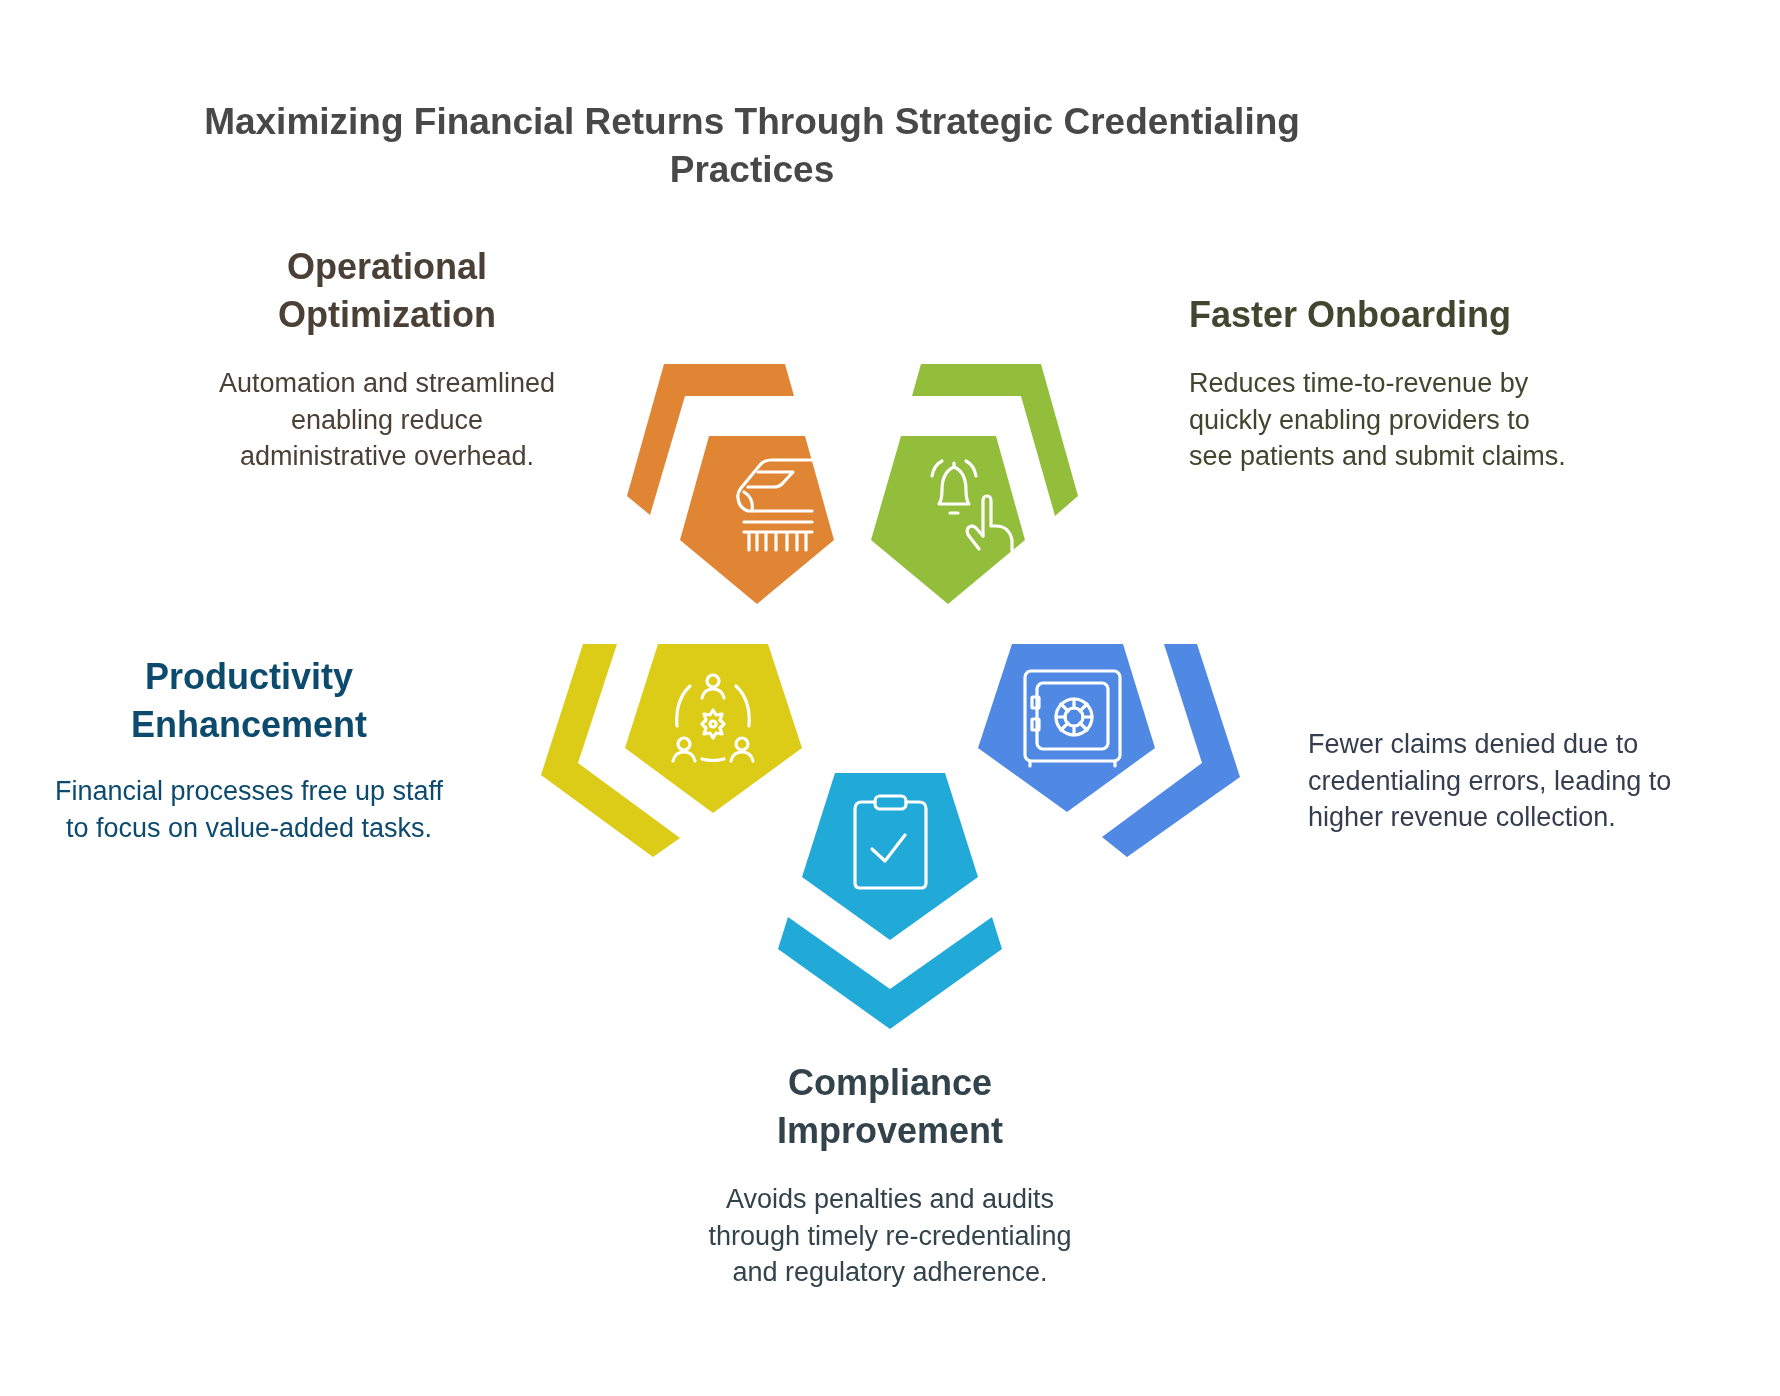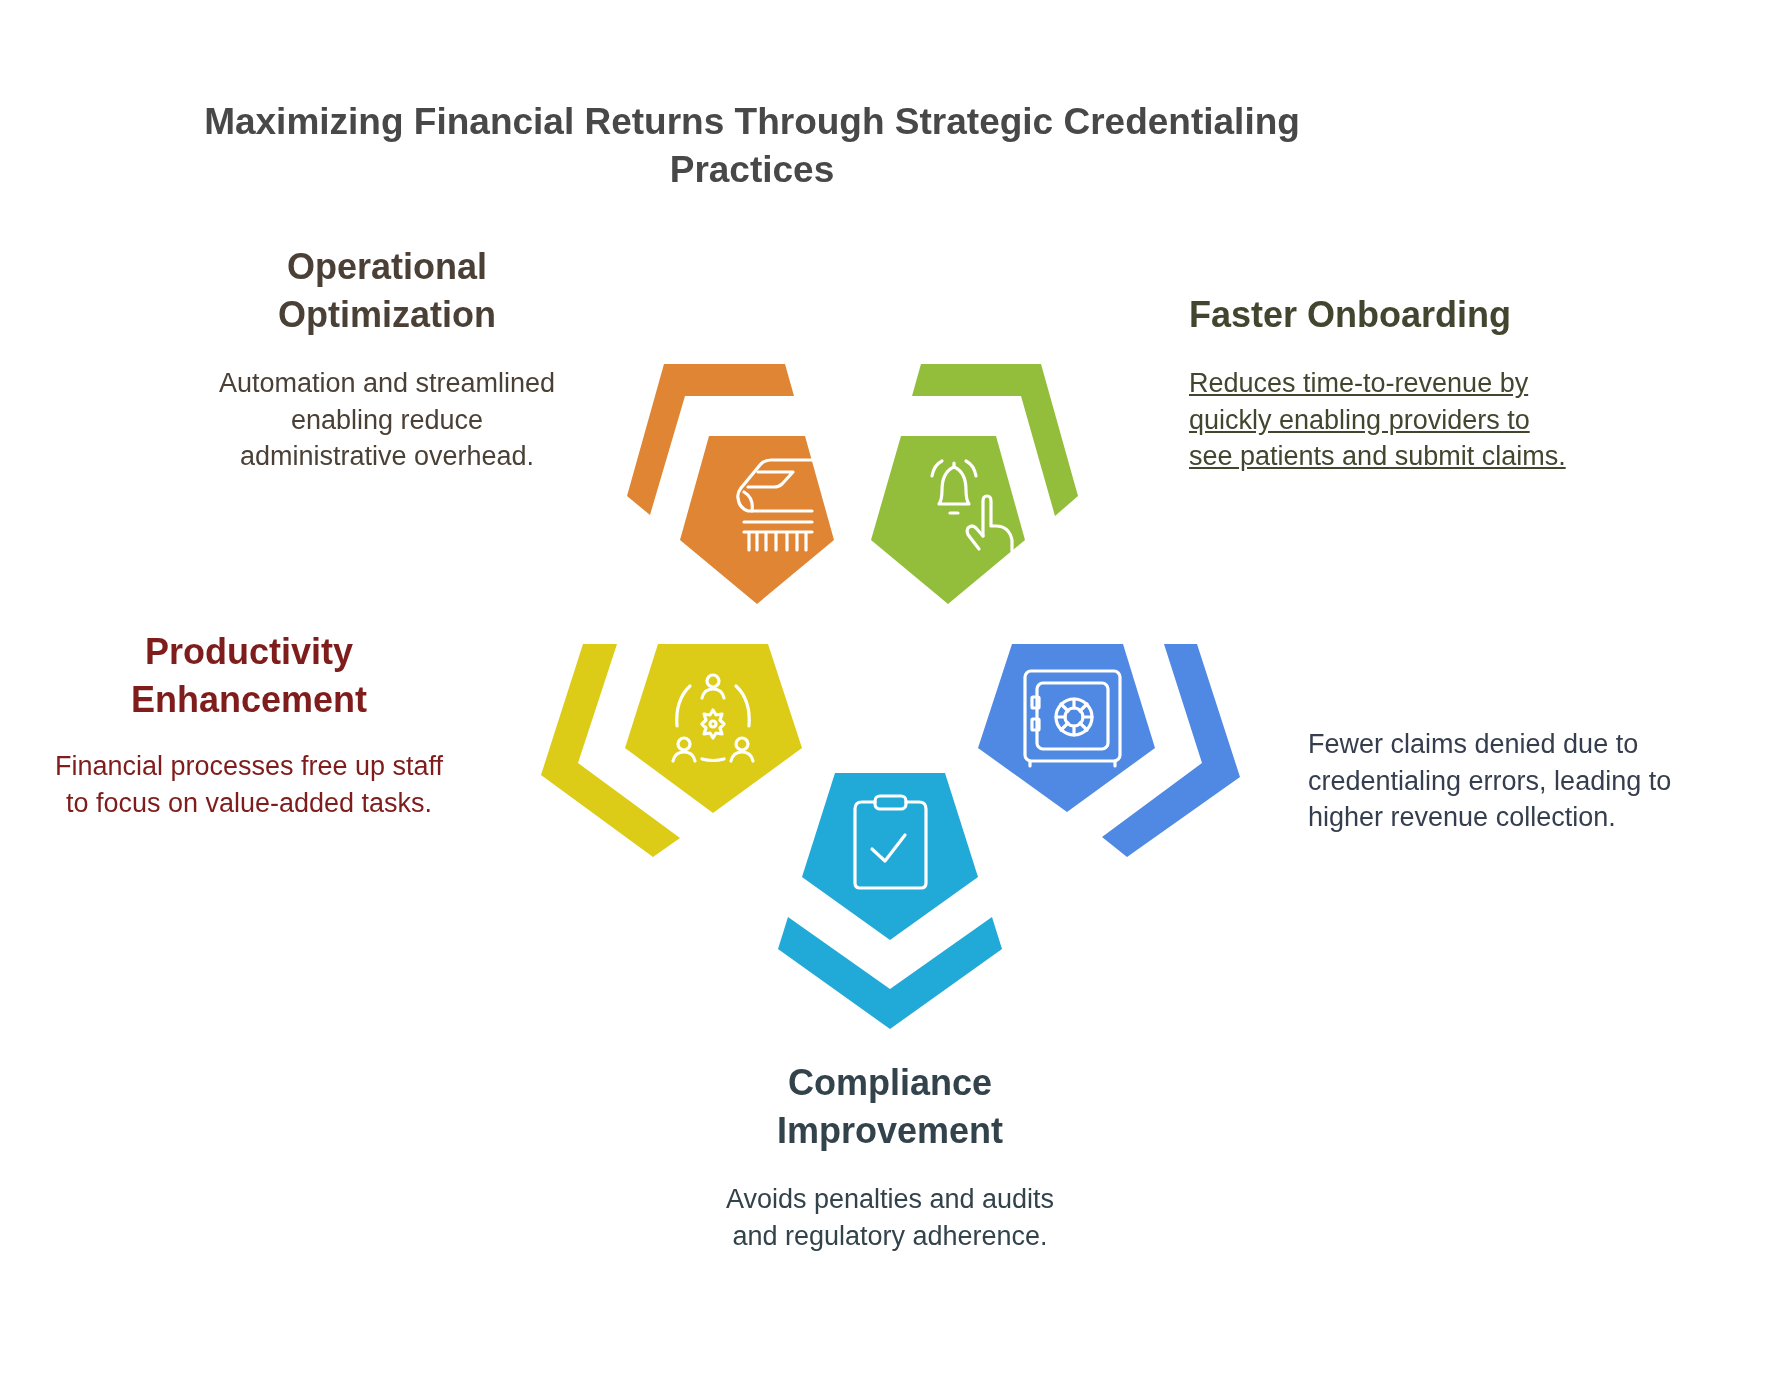--- a/index.html
+++ b/index.html
@@ -107,28 +107,28 @@
     <span>Automation and streamlined</span>
     <span>enabling reduce</span>
     <span>administrative overhead.</span>
   </div>
 </div>
 
 <div class="block left-align" style="left:1189px; top:291px; width:480px; color:#43462F;">
   <div class="heading">
     <span>Faster Onboarding</span>
   </div>
-  <div class="desc" style="margin-top:26px;text-decoration:underline;">
+  <div class="desc" style="margin-top:26px;">
     <span>Reduces time-to-revenue by</span>
     <span>quickly enabling providers to</span>
     <span>see patients and submit claims.</span>
   </div>
 </div>
 
-<div class="block right-align" style="right:1301px; top:628px; width:460px; color:#7f1d1d;">
+<div class="block right-align" style="right:1301px; top:653px; width:460px; color:#0c4a6e;">
   <div class="heading">
     <span>Productivity</span>
     <span>Enhancement</span>
   </div>
   <div class="desc" style="margin-top:24px;">
     <span>Financial processes free up staff</span>
     <span>to focus on value-added tasks.</span>
   </div>
 </div>
 
@@ -140,15 +140,16 @@
   </div>
 </div>
 
 <div class="block center-align" style="left:640px; top:1059px; width:500px; color:#33434B;">
   <div class="heading">
     <span>Compliance</span>
     <span>Improvement</span>
   </div>
   <div class="desc" style="margin-top:26px;">
     <span>Avoids penalties and audits</span>
+    <span>through timely re-credentialing</span>
     <span>and regulatory adherence.</span>
   </div>
 </div>
 
 </body></html>

